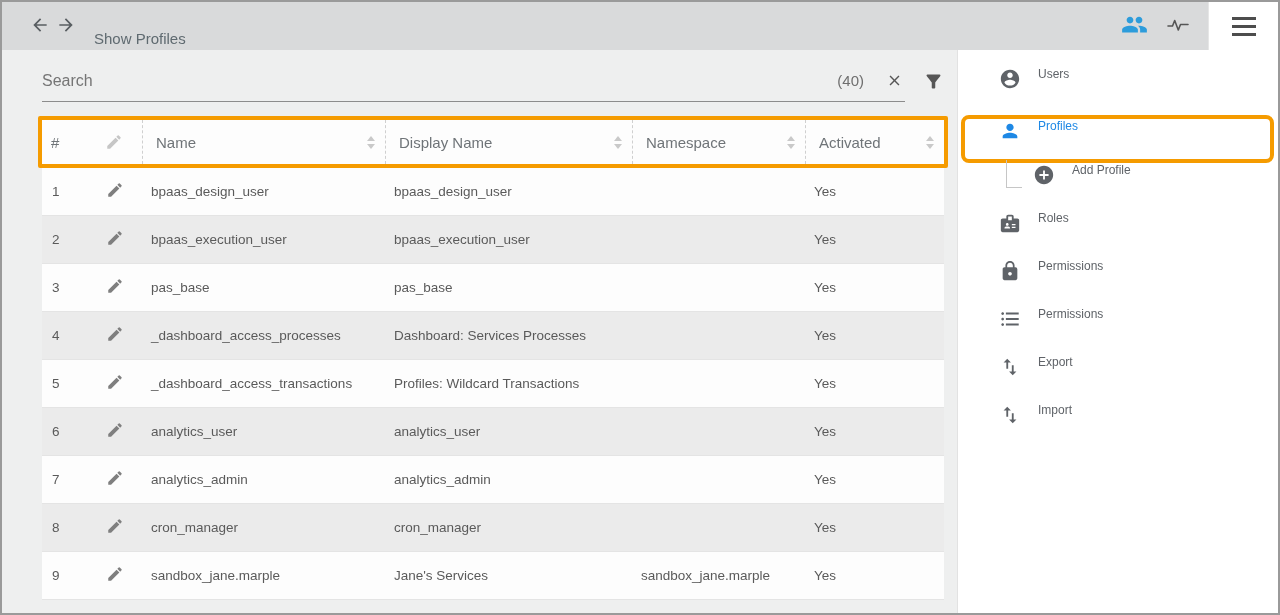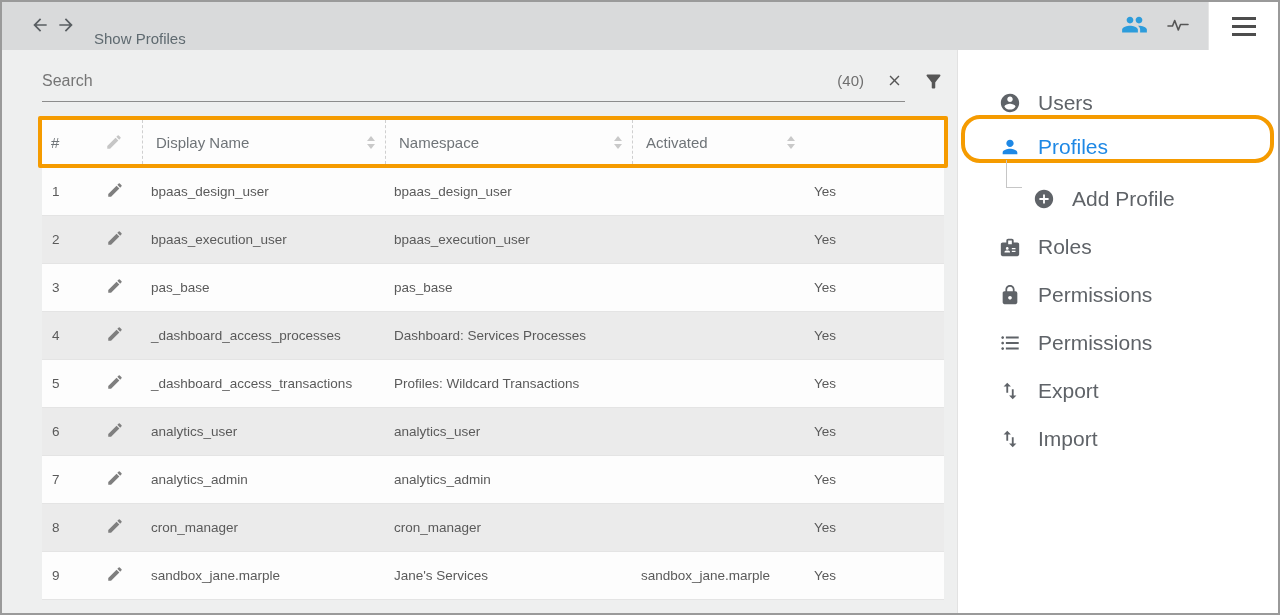--- a/index.html
+++ b/index.html
@@ -51,24 +51,24 @@
 
   .tbody { margin-left:40px; width:902px; }
   .trow { height:48px; background:#fdfdfd; border-bottom:1px solid #e4e4e4; }
   .trow.alt { background:#ebebeb; }
   .cell { font-size:13.5px; color:#5a5a5a; padding-left:9px; overflow:hidden; white-space:nowrap; }
   .c-num { padding-left:10px; }
   .c-edit { display:flex; justify-content:center; padding-left:0; cursor:pointer; }
   .c-edit svg { width:18px; height:18px; fill:#7f7f7f; }
 
   
-  .side-item { height:48px; display:flex; align-items:flex-end; padding-left:40px; font-size:21px; color:#5f6368; cursor:pointer; position:relative; }
+  .side-item { height:48px; display:flex; align-items:flex-start; padding-left:40px; font-size:12px; color:#5f6368; cursor:pointer; position:relative; }
   .side-item .s-icon { width:24px; height:24px; margin-right:16px; display:flex; align-items:center; justify-content:center; }
   .side-item .s-icon svg { width:22px; height:22px; fill:#5f6368; }
-  .side-item.active { border:4px solid var(--orange); border-radius:19px; margin:0 4px 0 3px; padding-left:33px; color:var(--blue); }
+  .side-item.active { border:4px solid var(--orange); border-radius:8px; margin:0 4px 0 3px; padding-left:33px; color:var(--blue); }
   .side-item.active .s-icon svg { fill:var(--blue); }
   .side-item.child { padding-left:74px; }
   .side-item.child::before { content:""; position:absolute; left:48px; top:-3px; width:15px; height:27px; border-left:1px solid #c6c6c6; border-bottom:1px solid #c6c6c6; }
 </style>
 </head>
 <body>
 
 <div class="screen">
 
   <header class="topbar">
@@ -131,20 +131,27 @@
             <span>#</span>
           </div>
           <div class="hcell">
             <span class="pencil">
                 <svg viewBox="0 0 24 24">
                   <path d="M3 17.25V21h3.75L17.81 9.94l-3.75-3.75L3 17.25zM20.71 7.04c.39-.39.39-1.02 0-1.41l-2.34-2.34a.9959.9959 0 0 0-1.41 0l-1.83 1.83 3.75 3.75 1.83-1.83z"></path>
                 </svg>
               </span>
           </div>
           <div class="hcell sep">
+            <span>Name</span>
+            <span class="sort">
+                <i class="up"></i>
+                <i class="down"></i>
+              </span>
+          </div>
+          <div class="hcell sep">
             <span>Display Name</span>
             <span class="sort">
                 <i class="up"></i>
                 <i class="down"></i>
               </span>
           </div>
           <div class="hcell sep">
             <span>Namespace</span>
             <span class="sort">
                 <i class="up"></i>

